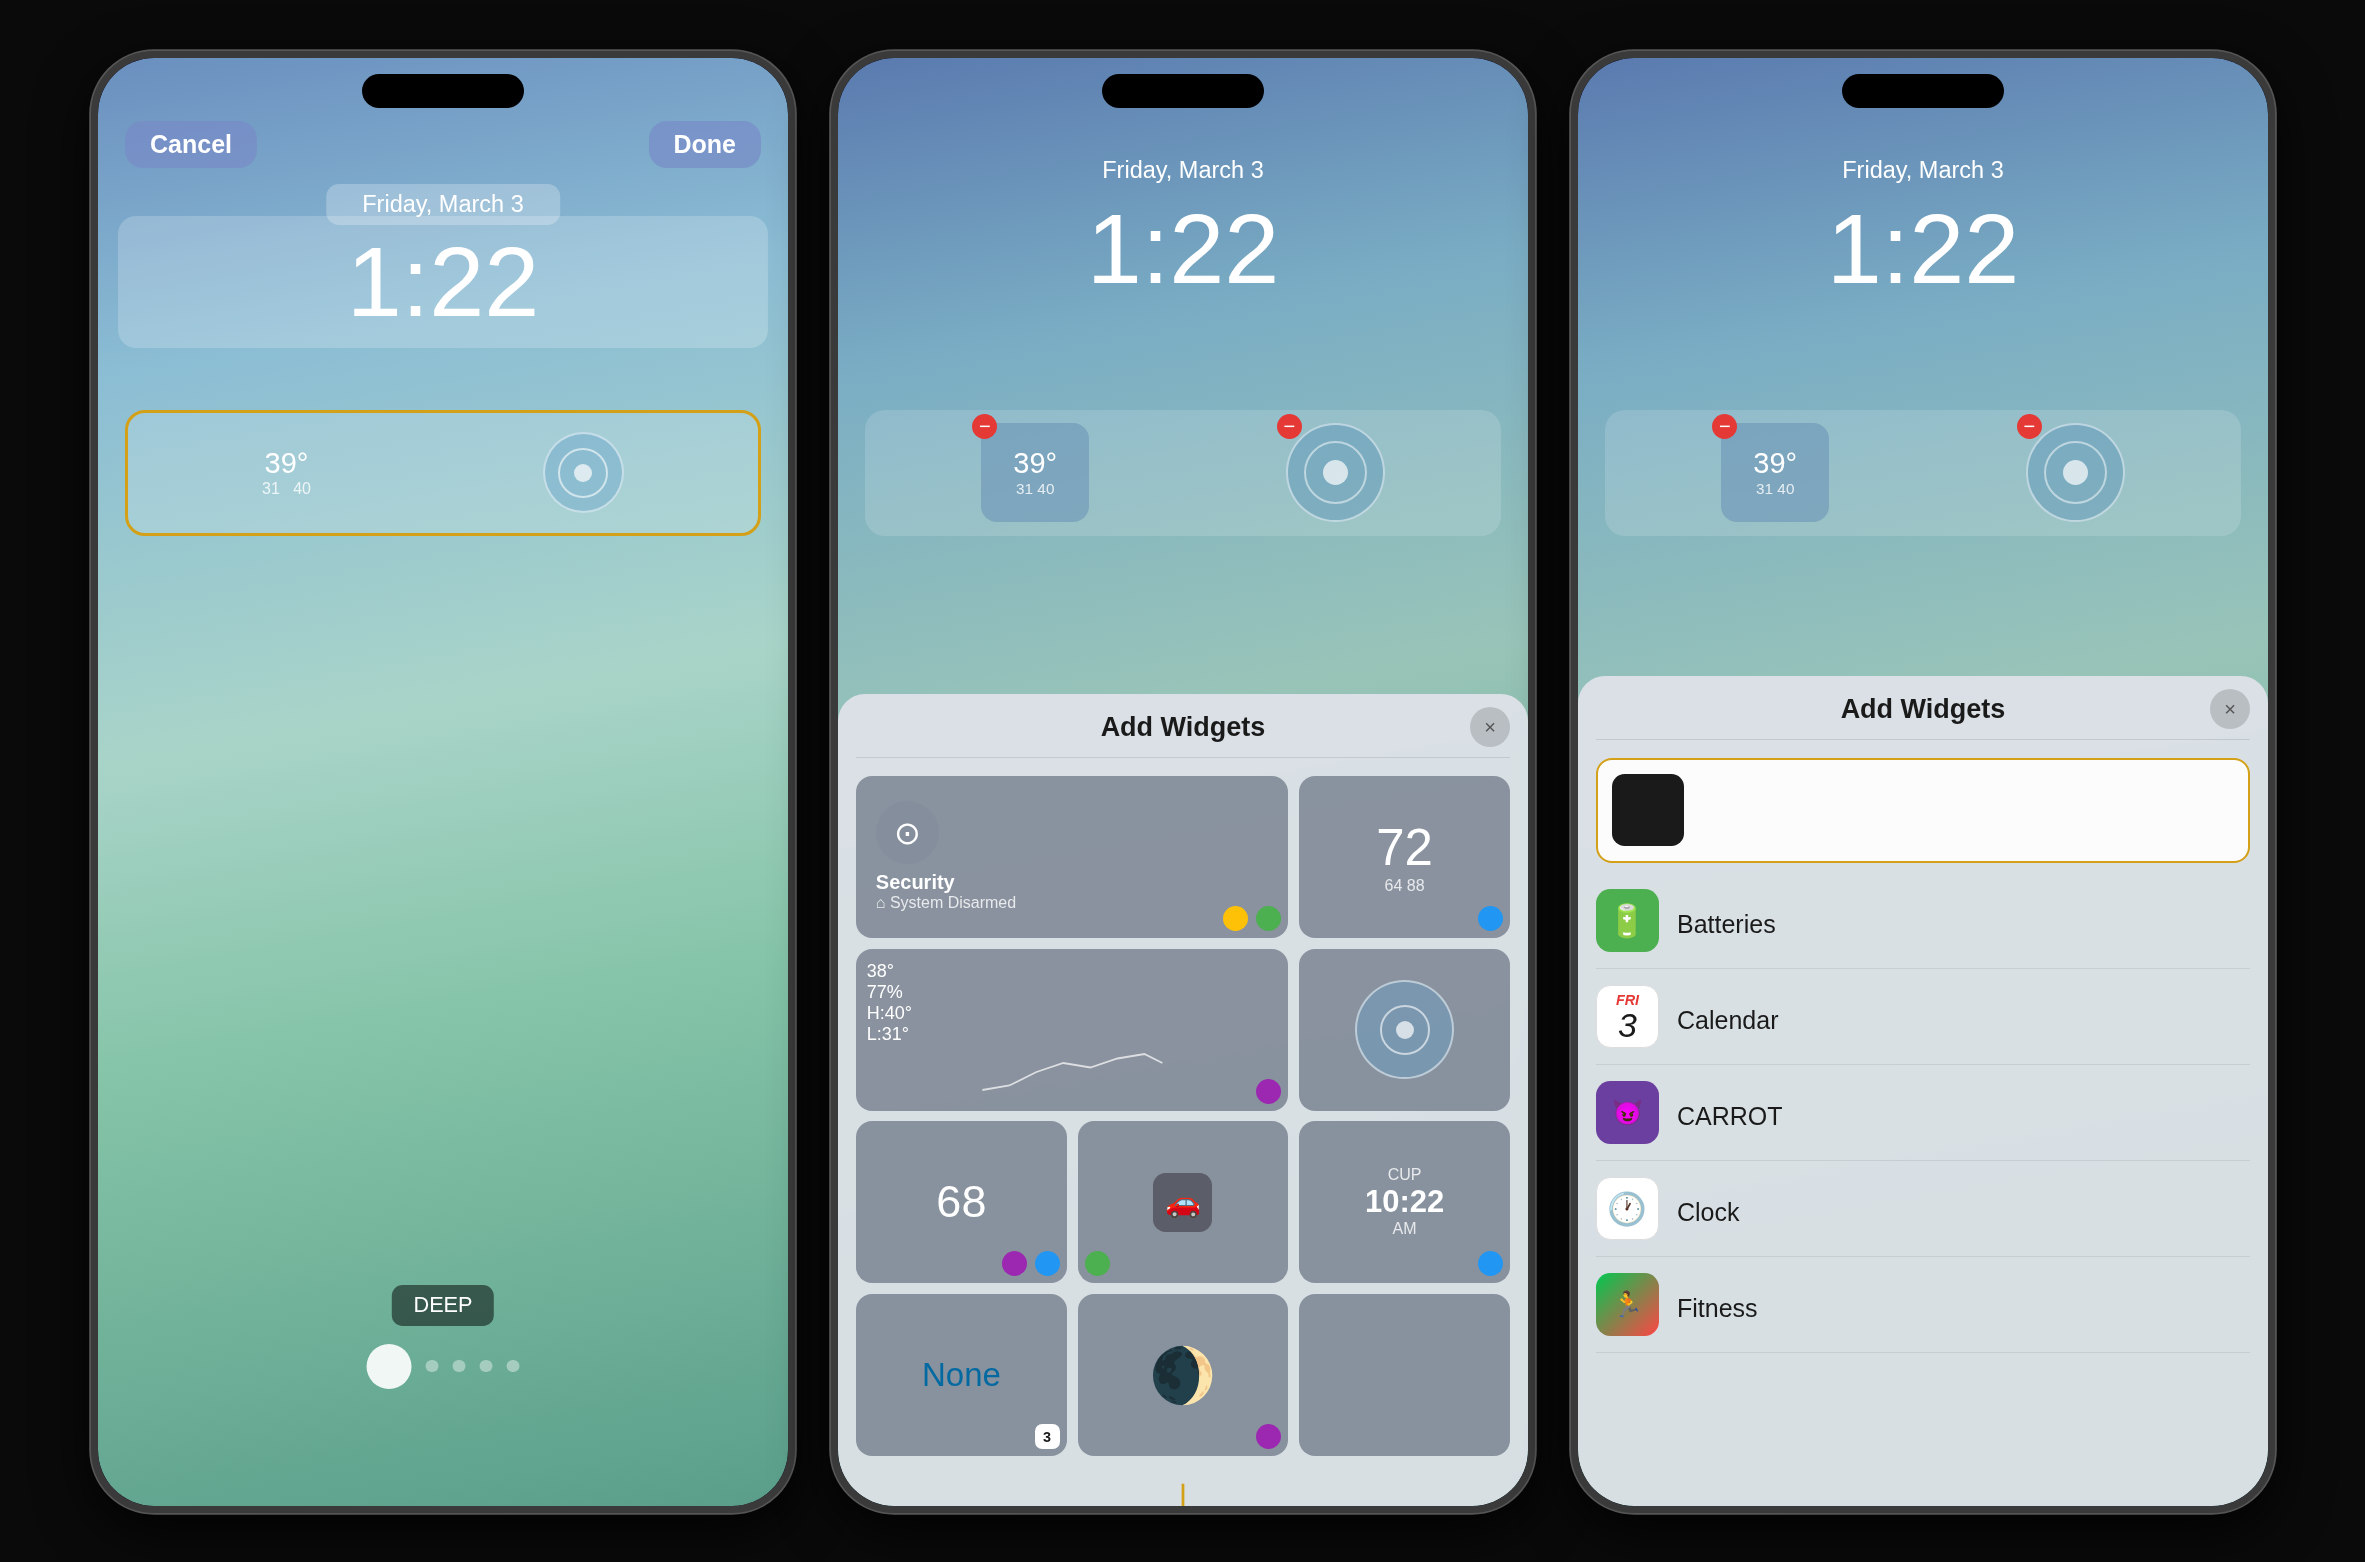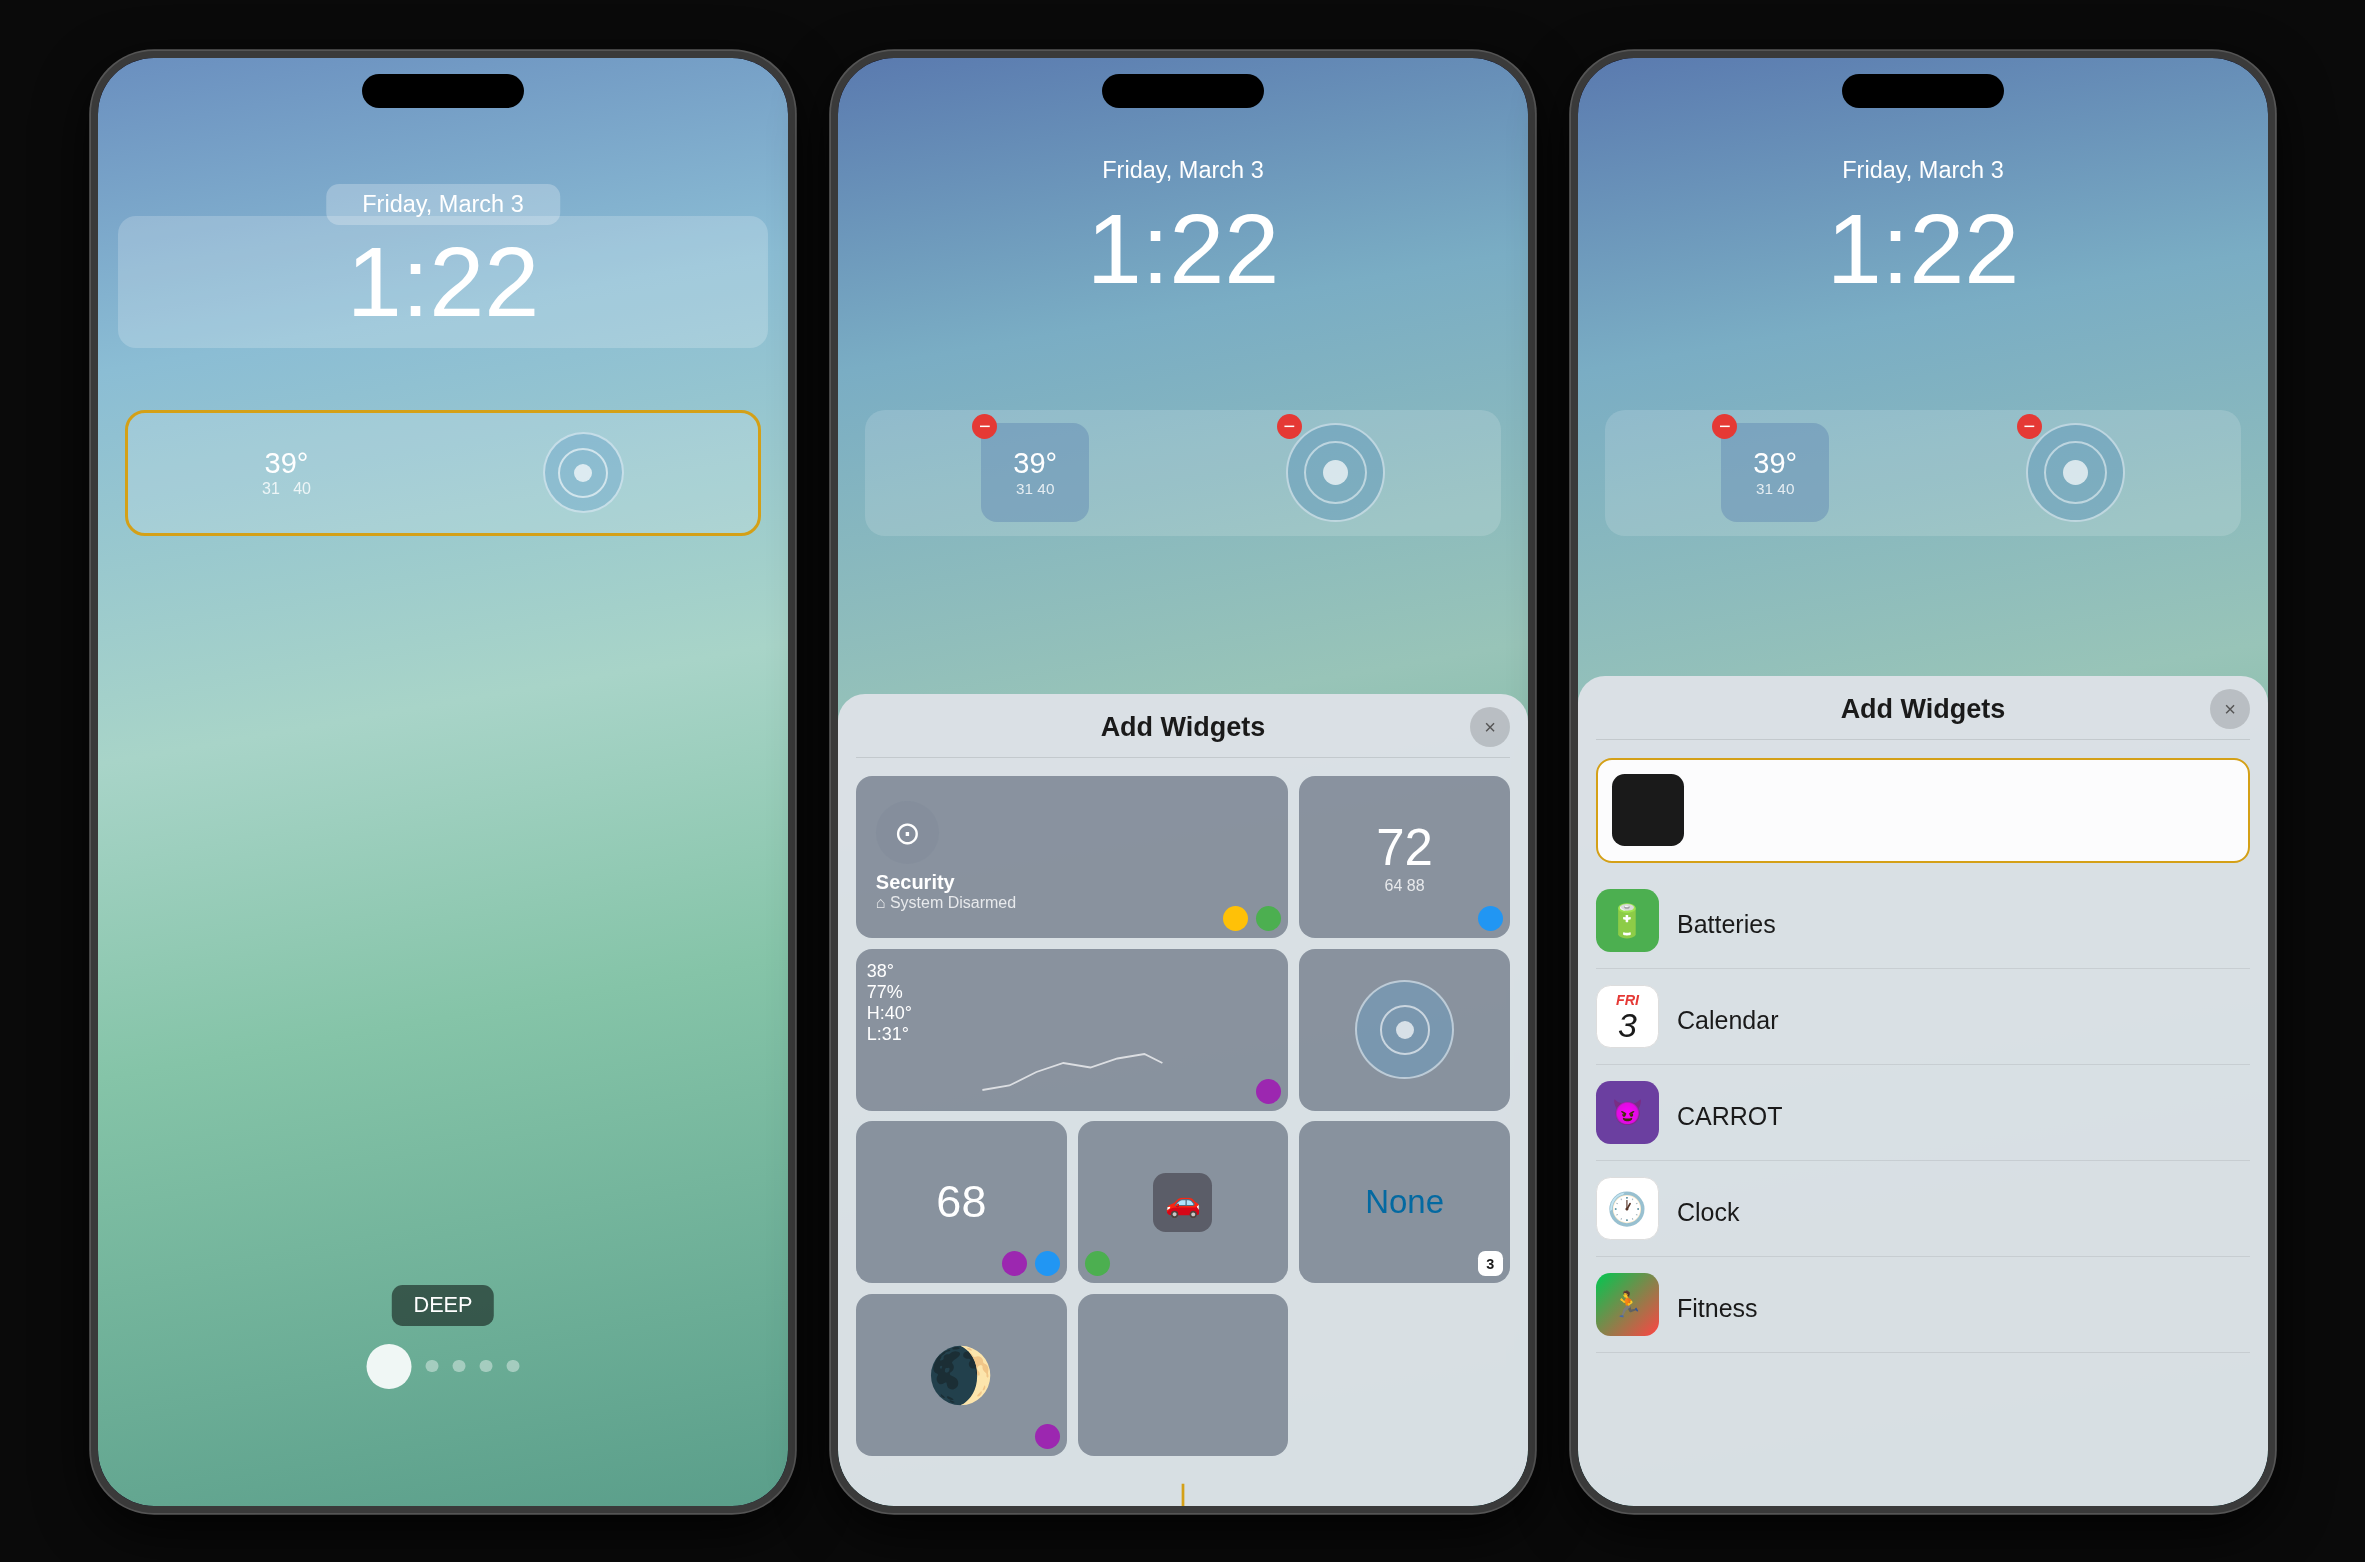--- a/index.html
+++ b/index.html
@@ -552,20 +552,24 @@
 
 <div class="phone">
   <div class="btn-left-top"></div>
   <div class="btn-left-mid"></div>
   <div class="btn-left-bot"></div>
   <div class="btn-right"></div>
   <div class="phone-screen">
     <div class="phone1-bg"></div>
     <div class="dynamic-island"></div>
 
+    <div class="cancel-done-bar">
+      <button class="cancel-btn">Cancel</button>
+      <button class="done-btn">Done</button>
+    </div>
 
     <div class="lock-date">Friday, March 3</div>
 
     <div class="lock-time">1:22</div>
 
     <div class="widget-row-selected">
 
       <div class="widget-weather-small">
         <div class="widget-temp-main">39°</div>
         <div class="widget-temp-sub">
@@ -673,20 +677,28 @@
           <div style="font-size:45px;font-weight:300;color:white;">68</div>
           <div class="small-badge badge-blue"></div>
           <div class="small-badge badge-purple" style="right:40px;"></div>
         </div>
 
         <div class="widget-cell" style="background:rgba(110,120,135,0.75);">
           <div class="tesla-icon">🚗</div>
           <div class="small-badge badge-green" style="bottom:7.2px;left:7.2px;right:auto;"></div>
         </div>
 
+        <div class="widget-cell" style="background:rgba(110,120,135,0.75);">
+          <div style="display:flex;flex-direction:column;align-items:center;">
+            <div class="cup-label">CUP</div>
+            <div class="cup-time">10:22</div>
+            <div class="cup-label">AM</div>
+          </div>
+          <div class="small-badge badge-blue" style="bottom:7.2px;right:7.2px;"></div>
+        </div>
 
         <div class="widget-cell" style="background:rgba(110,120,135,0.75);">
           <div class="none-label">None</div>
           <div style="position:absolute;bottom:7.2px;right:7.2px;background:white;border-radius:7.2px;width:25px;height:25px;display:flex;align-items:center;justify-content:center;font-size:14.4px;font-weight:600;color:#1a1a1a;">3</div>
         </div>
 
         <div class="widget-cell" style="background:rgba(110,120,135,0.75);">
           <div class="moon-icon">🌒</div>
           <div class="small-badge badge-purple"></div>
         </div>

